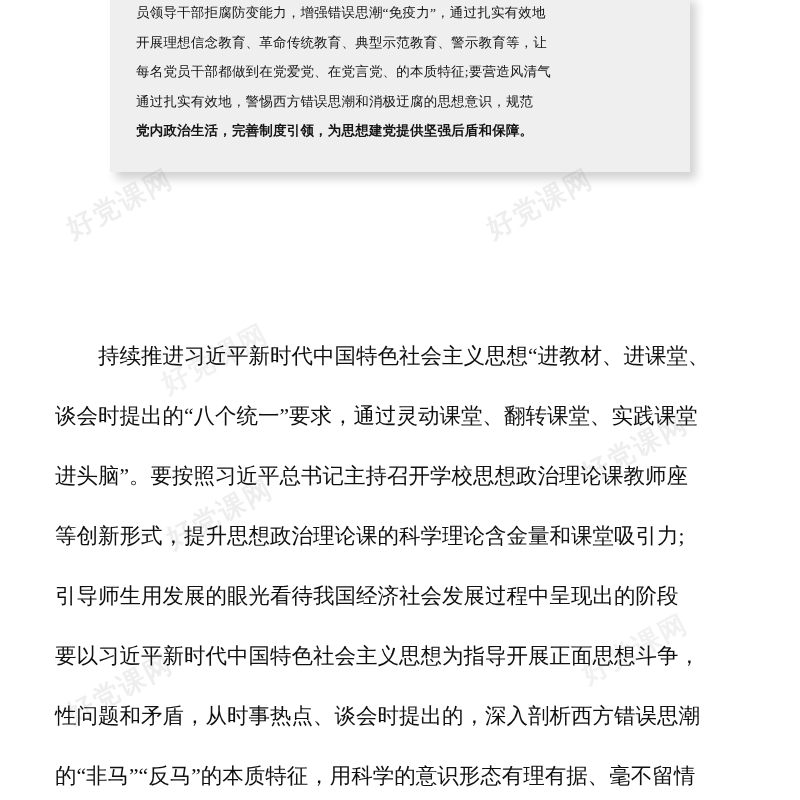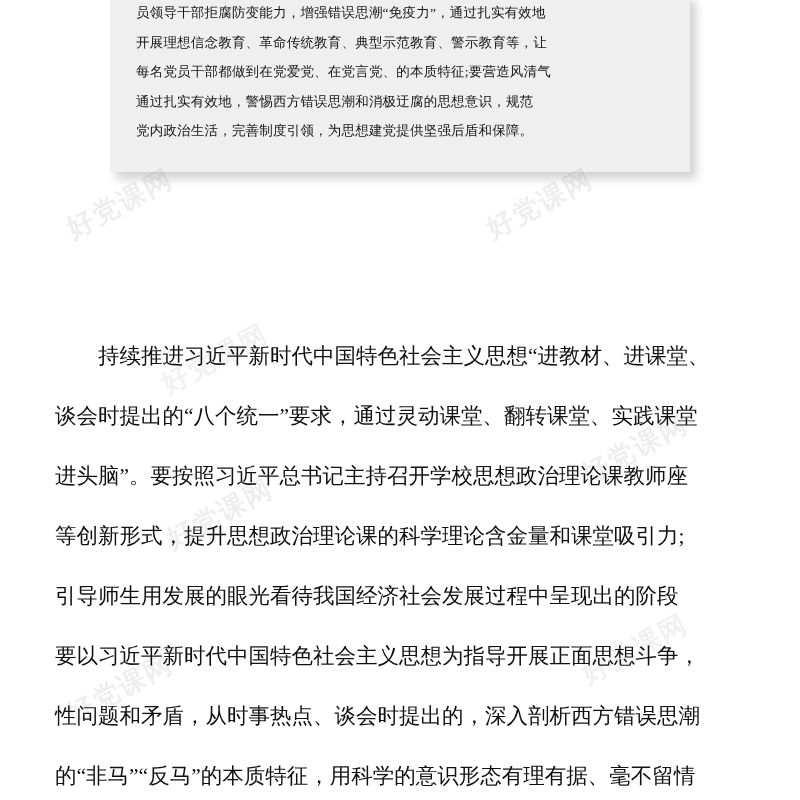--- a/index.html
+++ b/index.html
@@ -34,20 +34,21 @@
     font-size: 13.5px;
     line-height: 29.5px;
     letter-spacing: 0.2px;
     text-align: justify;
     text-align-last: left;
     color: #141414;
     white-space: nowrap;
   }
   .card p.last {
     white-space: normal;
+    font-weight: bold;
   }
 
   
   .body-text {
     position: absolute;
     left: 42px;
     top: 320px;
     width: 716px;
     font-size: 21.5px;
     line-height: 47px;

